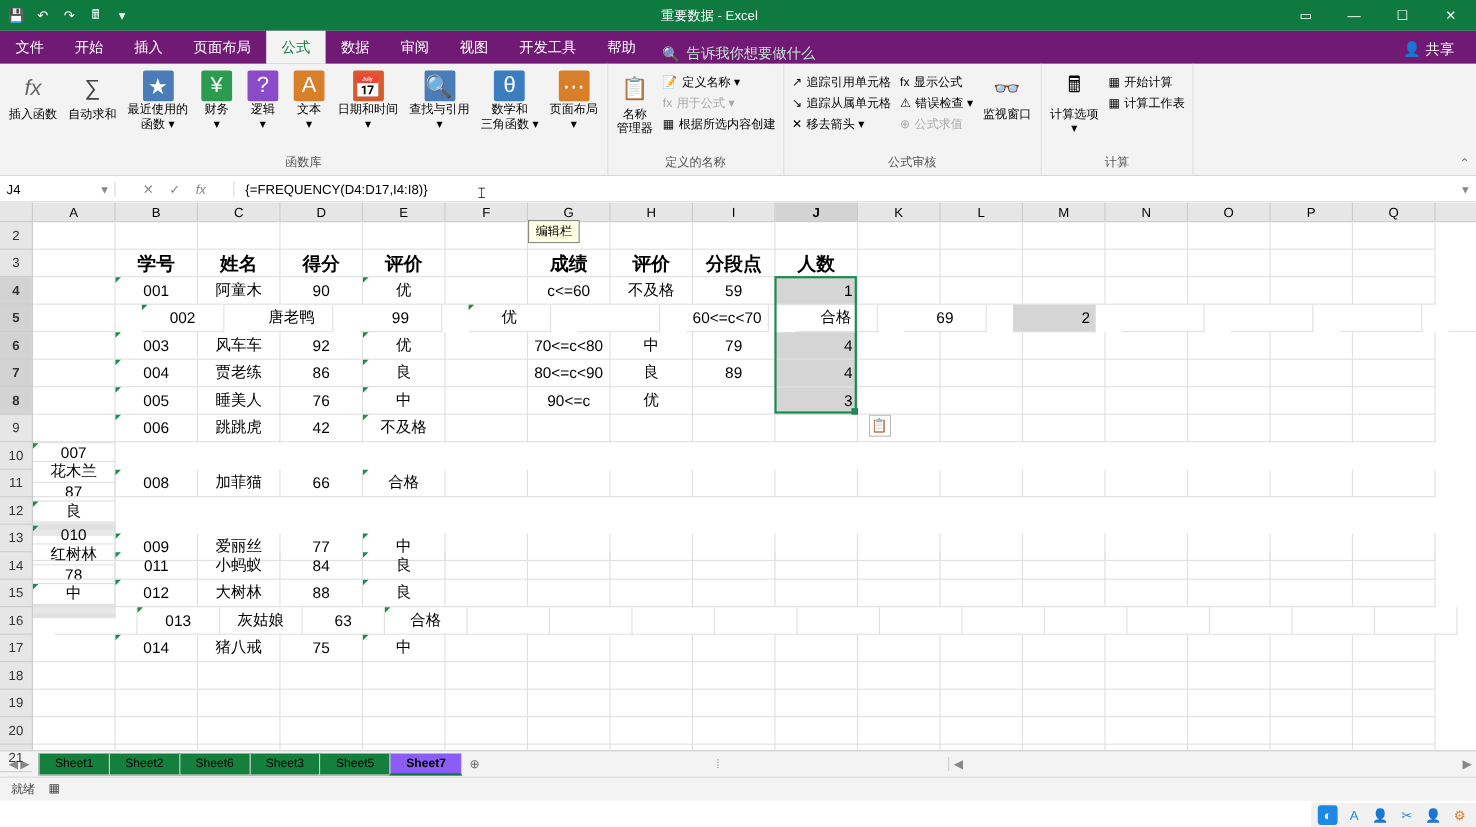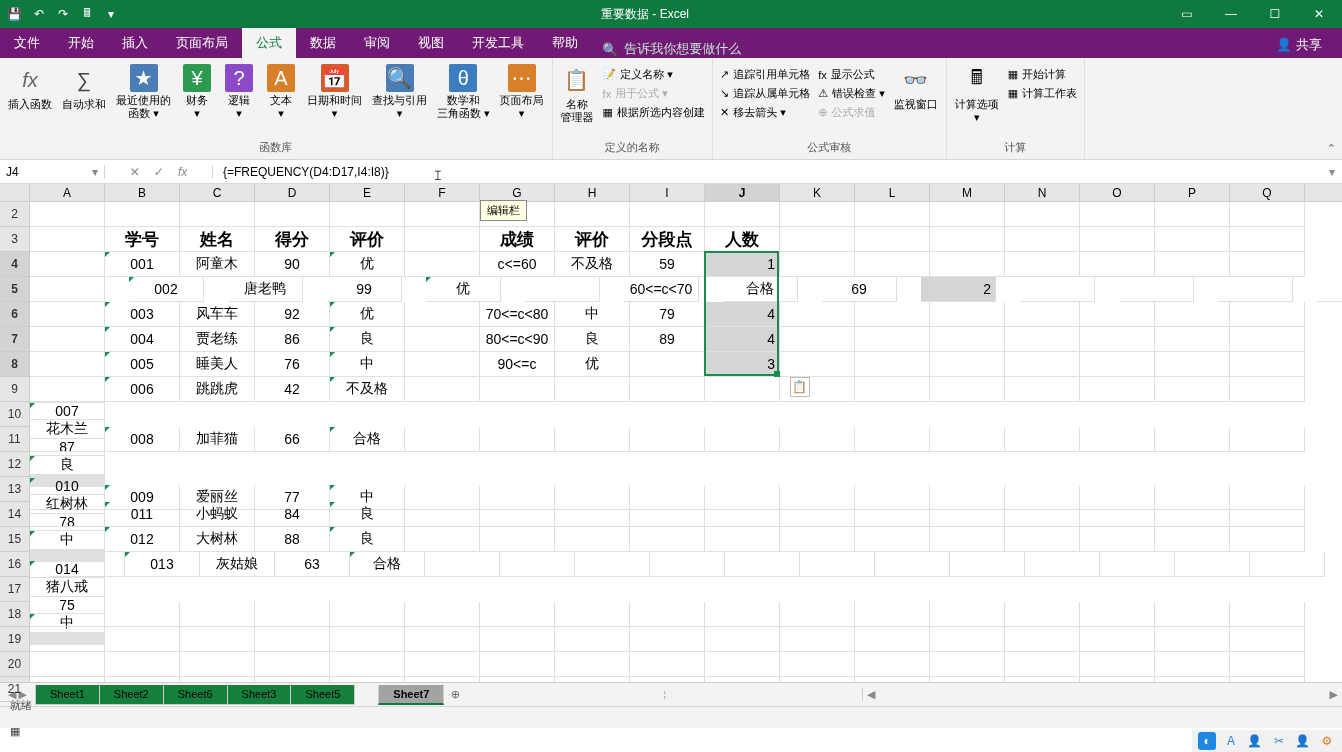--- a/index.html
+++ b/index.html
@@ -54,27 +54,27 @@
     .cell.right { justify-content: flex-end; }
     .cell .marker { position: absolute; left: 0; top: 0; border-left: 5px solid #1a8c4d; border-bottom: 5px solid transparent; }
     
     .selection-border { position: absolute; border: 2px solid #1a8c4d; pointer-events: none; }
     .fill-handle { position: absolute; width: 6px; height: 6px; background: #1a8c4d; bottom: -3px; right: -3px; }
     .paste-icon { position: absolute; width: 20px; height: 20px; background: #fff; border: 1px solid #bbb; display: flex; align-items: center; justify-content: center; cursor: pointer; }
     
     .sheet-tabs-row { height: 24px; display: flex; border-top: 1px solid #ccc; background: #f3f3f3; align-items: center; font-size: 11px; }
     .sheet-nav { display: flex; gap: 2px; padding: 0 8px; color: #888; }
     .sheet-tab { padding: 3px 14px; border: 1px solid #ccc; border-top: none; background: #fff; cursor: pointer; margin-right: -1px; }
-    .sheet-tab.active { background: #a3a3a3; border-bottom: 2px solid #0f7a3f; font-weight: bold; margin-left: 24px; }
+    .sheet-tab.active { background: #8b5cf6; border-bottom: 2px solid #0f7a3f; font-weight: bold; }
     .sheet-tab.inactive { background: #15803d; }
     .sheet-new { width: 24px; text-align: center; cursor: pointer; color: #666; }
     .hscroll-stub { flex: 1; display: flex; justify-content: center; align-items: center; color: #999; }
     
     .status-bar { height: 22px; background: #f3f3f3; border-top: 1px solid #d7d7d7; display: flex; align-items: center; padding: 0 10px; font-size: 11px; color: #444; }
-    .status-left { display: flex; gap: 12px; flex-direction: column; }
+    .status-left { display: flex; gap: 12px; }
     .status-right { margin-left: auto; display: flex; gap: 14px; align-items: center; }
     .view-btns { display: flex; gap: 0; }
     .view-btn { width: 22px; height: 16px; border: 1px solid #ccc; background: #fff; cursor: pointer; }
     .view-btn.active { background: #d0d0d0; }
     .zoom-slider { width: 100px; height: 2px; background: #999; position: relative; }
     .zoom-thumb { width: 8px; height: 12px; background: #666; position: absolute; top: -5px; left: 46px; }
     
     .tooltip-box { position: absolute; left: 480px; top: 200px; background: #ffffe1; border: 1px solid #888; padding: 2px 6px; font-size: 11px; z-index: 10; }
     .taskbar-stub { position: absolute; bottom: 0; right: 0; height: 22px; display: flex; gap: 6px; align-items: center; padding: 0 6px; background: rgba(240,240,240,0.9); }
     .taskbar-icon { width: 18px; height: 18px; border-radius: 3px; display: flex; align-items: center; justify-content: center; font-size: 12px; }
@@ -561,21 +561,21 @@
           <div class="cell"></div>
           <div class="cell"></div>
           <div class="cell"></div>
           <div class="cell"></div>
           <div class="cell"></div>
           <div class="cell"></div>
           <div class="cell"></div>
           <div class="cell"></div>
           <div class="cell"></div>
         </div>
-        <div class="cell-row" style="position: absolute; left: 0px; top: 358px; flex-direction: column;">
+        <div class="cell-row" style="position: absolute; left: 0px; top: 375px;">
           <div class="cell"></div>
           <div class="cell">014<div class="marker"></div></div>
           <div class="cell">猪八戒</div>
           <div class="cell">75</div>
           <div class="cell">中<div class="marker"></div></div>
           <div class="cell"></div>
           <div class="cell"></div>
           <div class="cell"></div>
           <div class="cell"></div>
           <div class="cell"></div>

